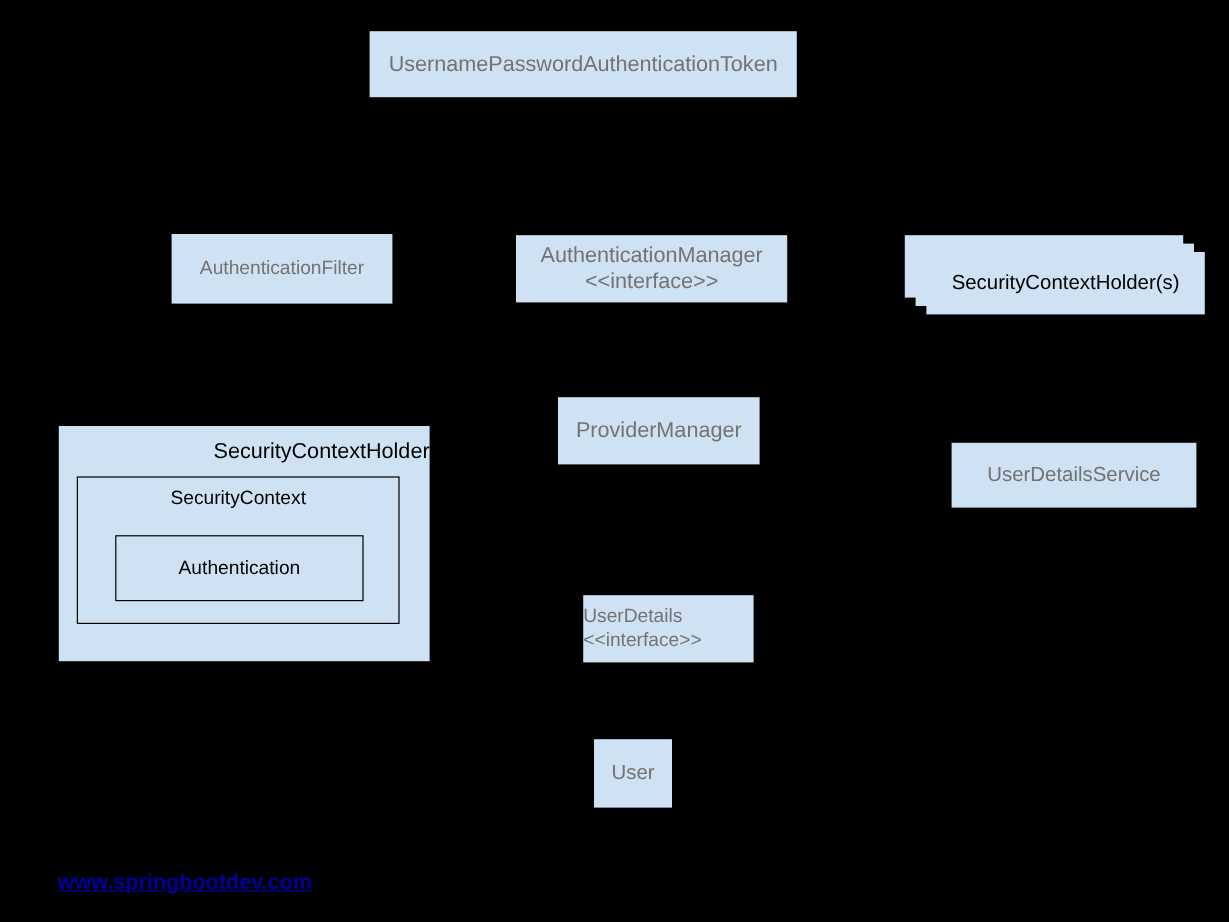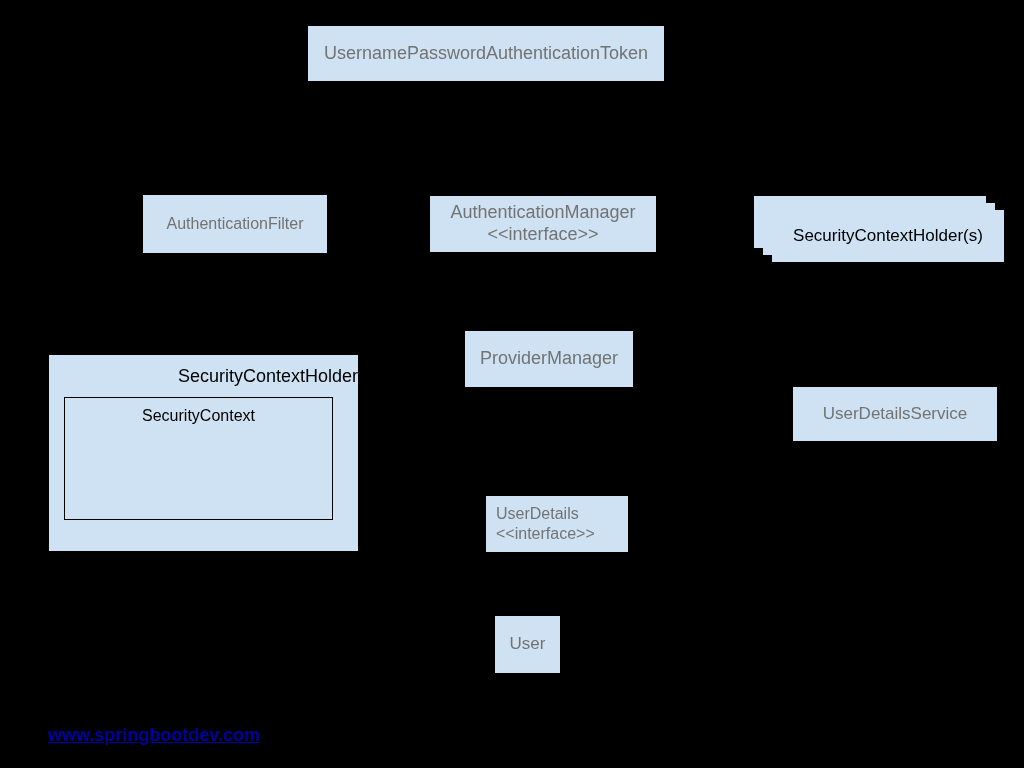--- a/index.html
+++ b/index.html
@@ -25,28 +25,27 @@
     align-items: center;
     justify-content: center;
     text-align: center;
     line-height: 1.22;
     white-space: nowrap;
   }
   .node.column { flex-direction: column; align-items: center; }
   .node.left-align {
     justify-content: flex-start;
     text-align: left;
-    padding-left: 10px;
   }
   
   .n-token   { left: 308px; top: 26px;  width: 356px; height: 55px; font-size: 18px; }
   .n-filter  { left: 143px; top: 195px; width: 184px; height: 58px; font-size: 16px; }
   .n-manager { left: 430px; top: 196px; width: 226px; height: 56px; font-size: 18px; }
   .n-pm      { left: 465px; top: 331px; width: 168px; height: 56px; font-size: 18px; }
-  .n-uds     { left: 793px; top: 369px; width: 204px; height: 54px; font-size: 17px; margin-top: 18px; }
+  .n-uds     { left: 793px; top: 369px; width: 204px; height: 54px; font-size: 17px; }
   .n-ud      { left: 486px; top: 496px; width: 142px; height: 56px; font-size: 16px; align-items: center; }
   .n-ud .lines { display: block; }
   .n-user    { left: 495px; top: 616px; width: 65px;  height: 57px; font-size: 17px; }
 
   
   .stack { position: absolute; left: 754px; top: 196px; width: 252px; height: 68px; }
   .stack .layer {
     position: absolute;
     width: 232px; height: 52px;
     background: #cfe2f3;
@@ -117,20 +116,21 @@
   </div>
 
   <div class="node n-pm">ProviderManager</div>
 
   <div class="node n-uds">UserDetailsService</div>
 
   <div class="sch">
     <div class="sch-label">SecurityContextHolder</div>
     <div class="sc-box">
       <div class="sc-label">SecurityContext</div>
+      <div class="auth-box">Authentication</div>
     </div>
   </div>
 
   <div class="node n-ud left-align">
     <div class="lines">
       <div>UserDetails</div>
       <div>&lt;&lt;interface&gt;&gt;</div>
     </div>
   </div>
 

